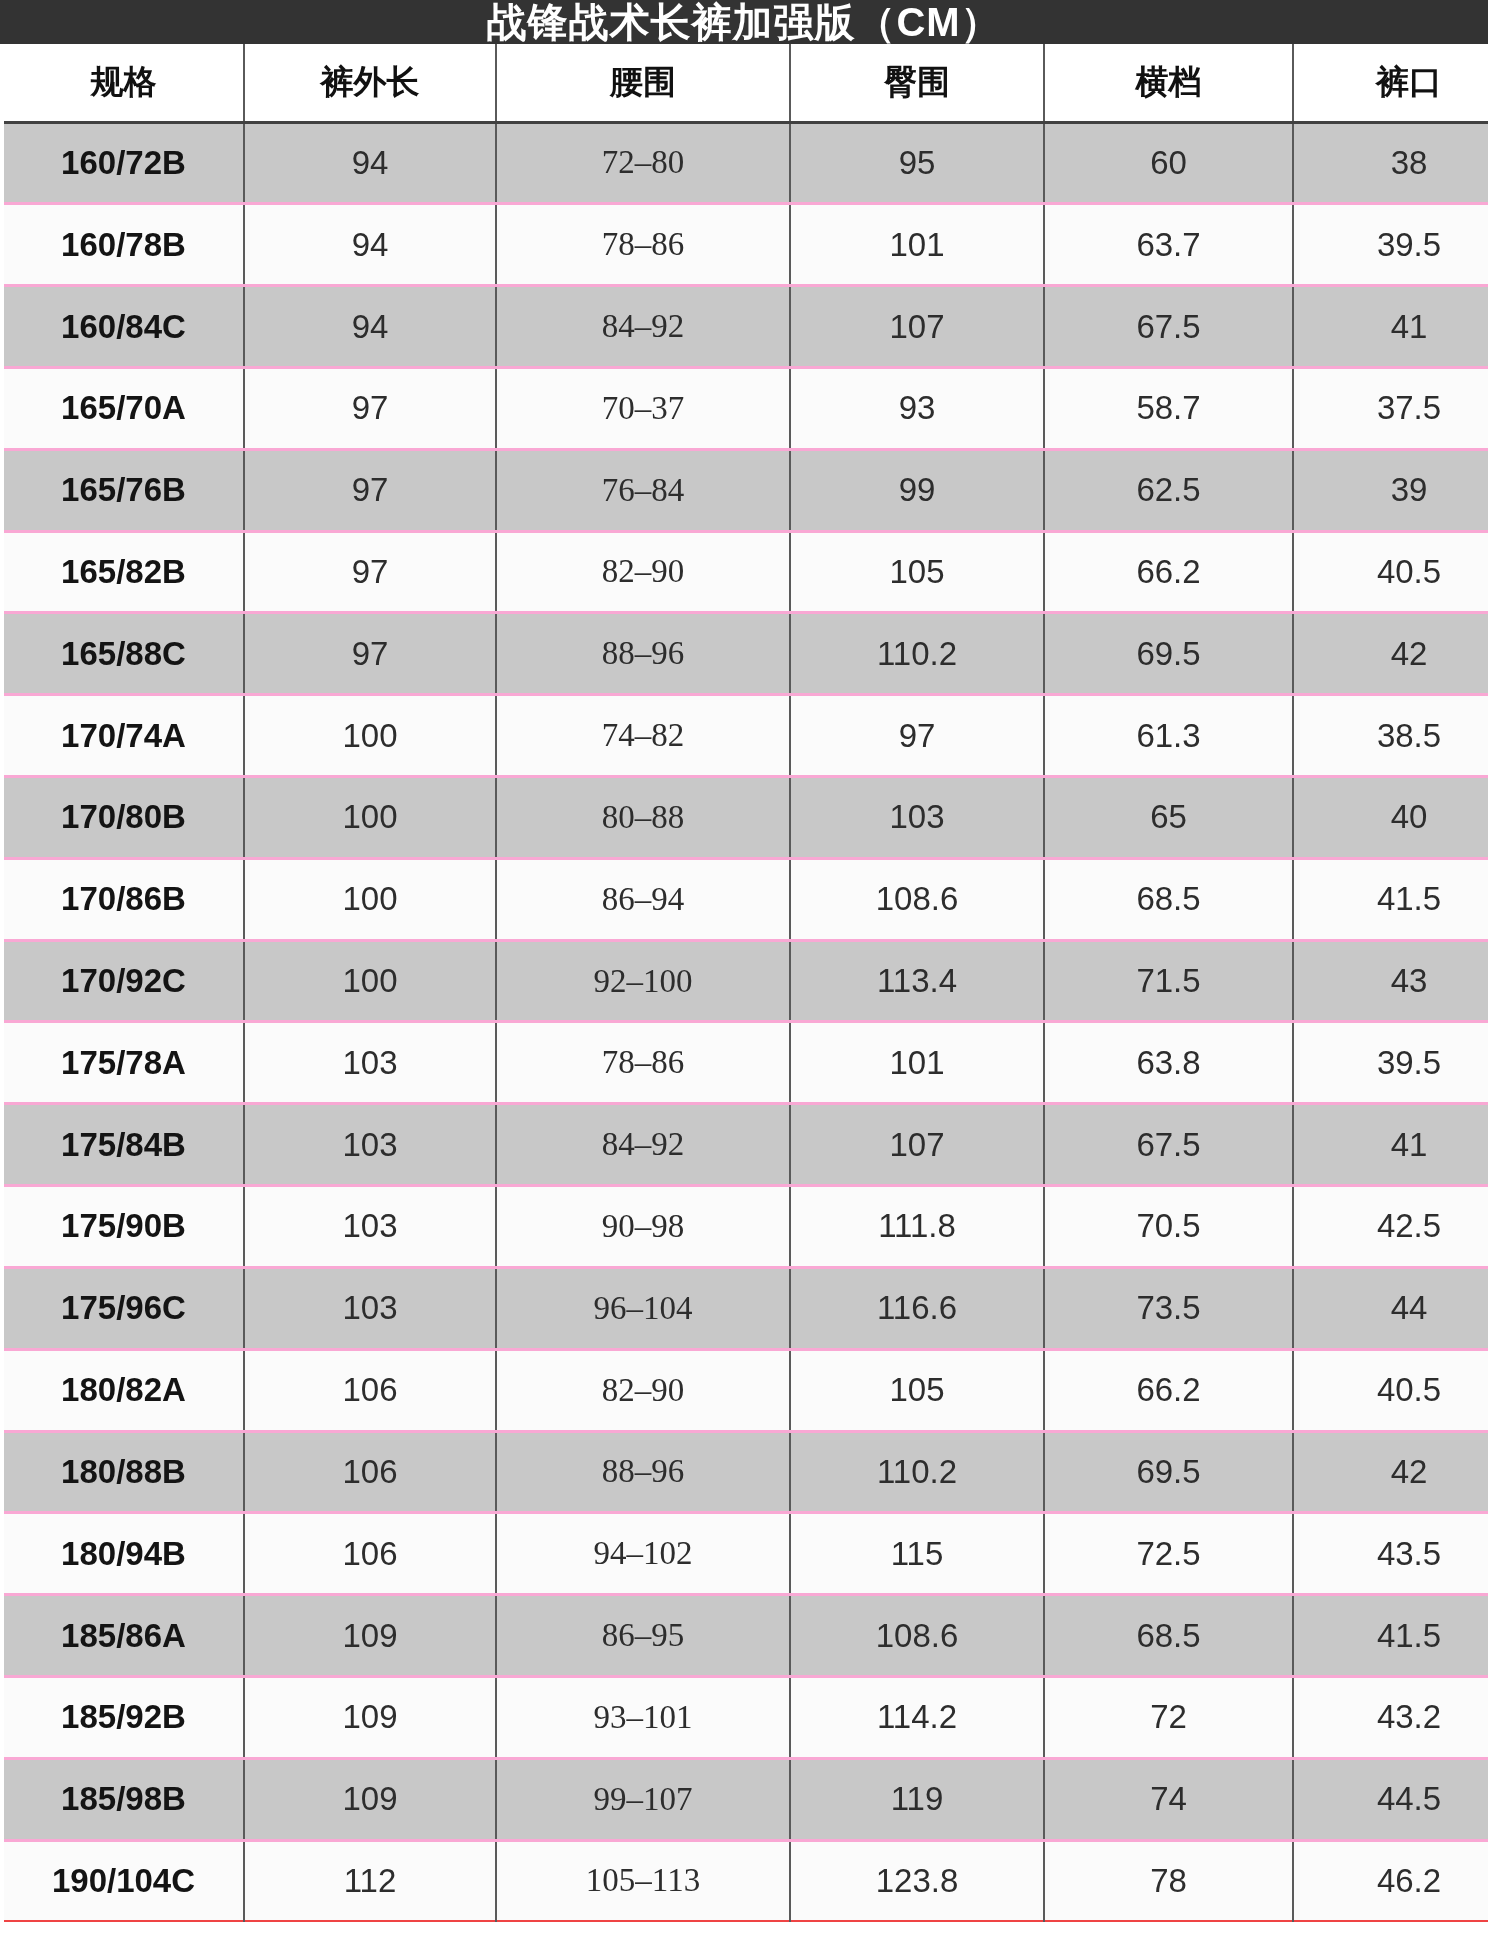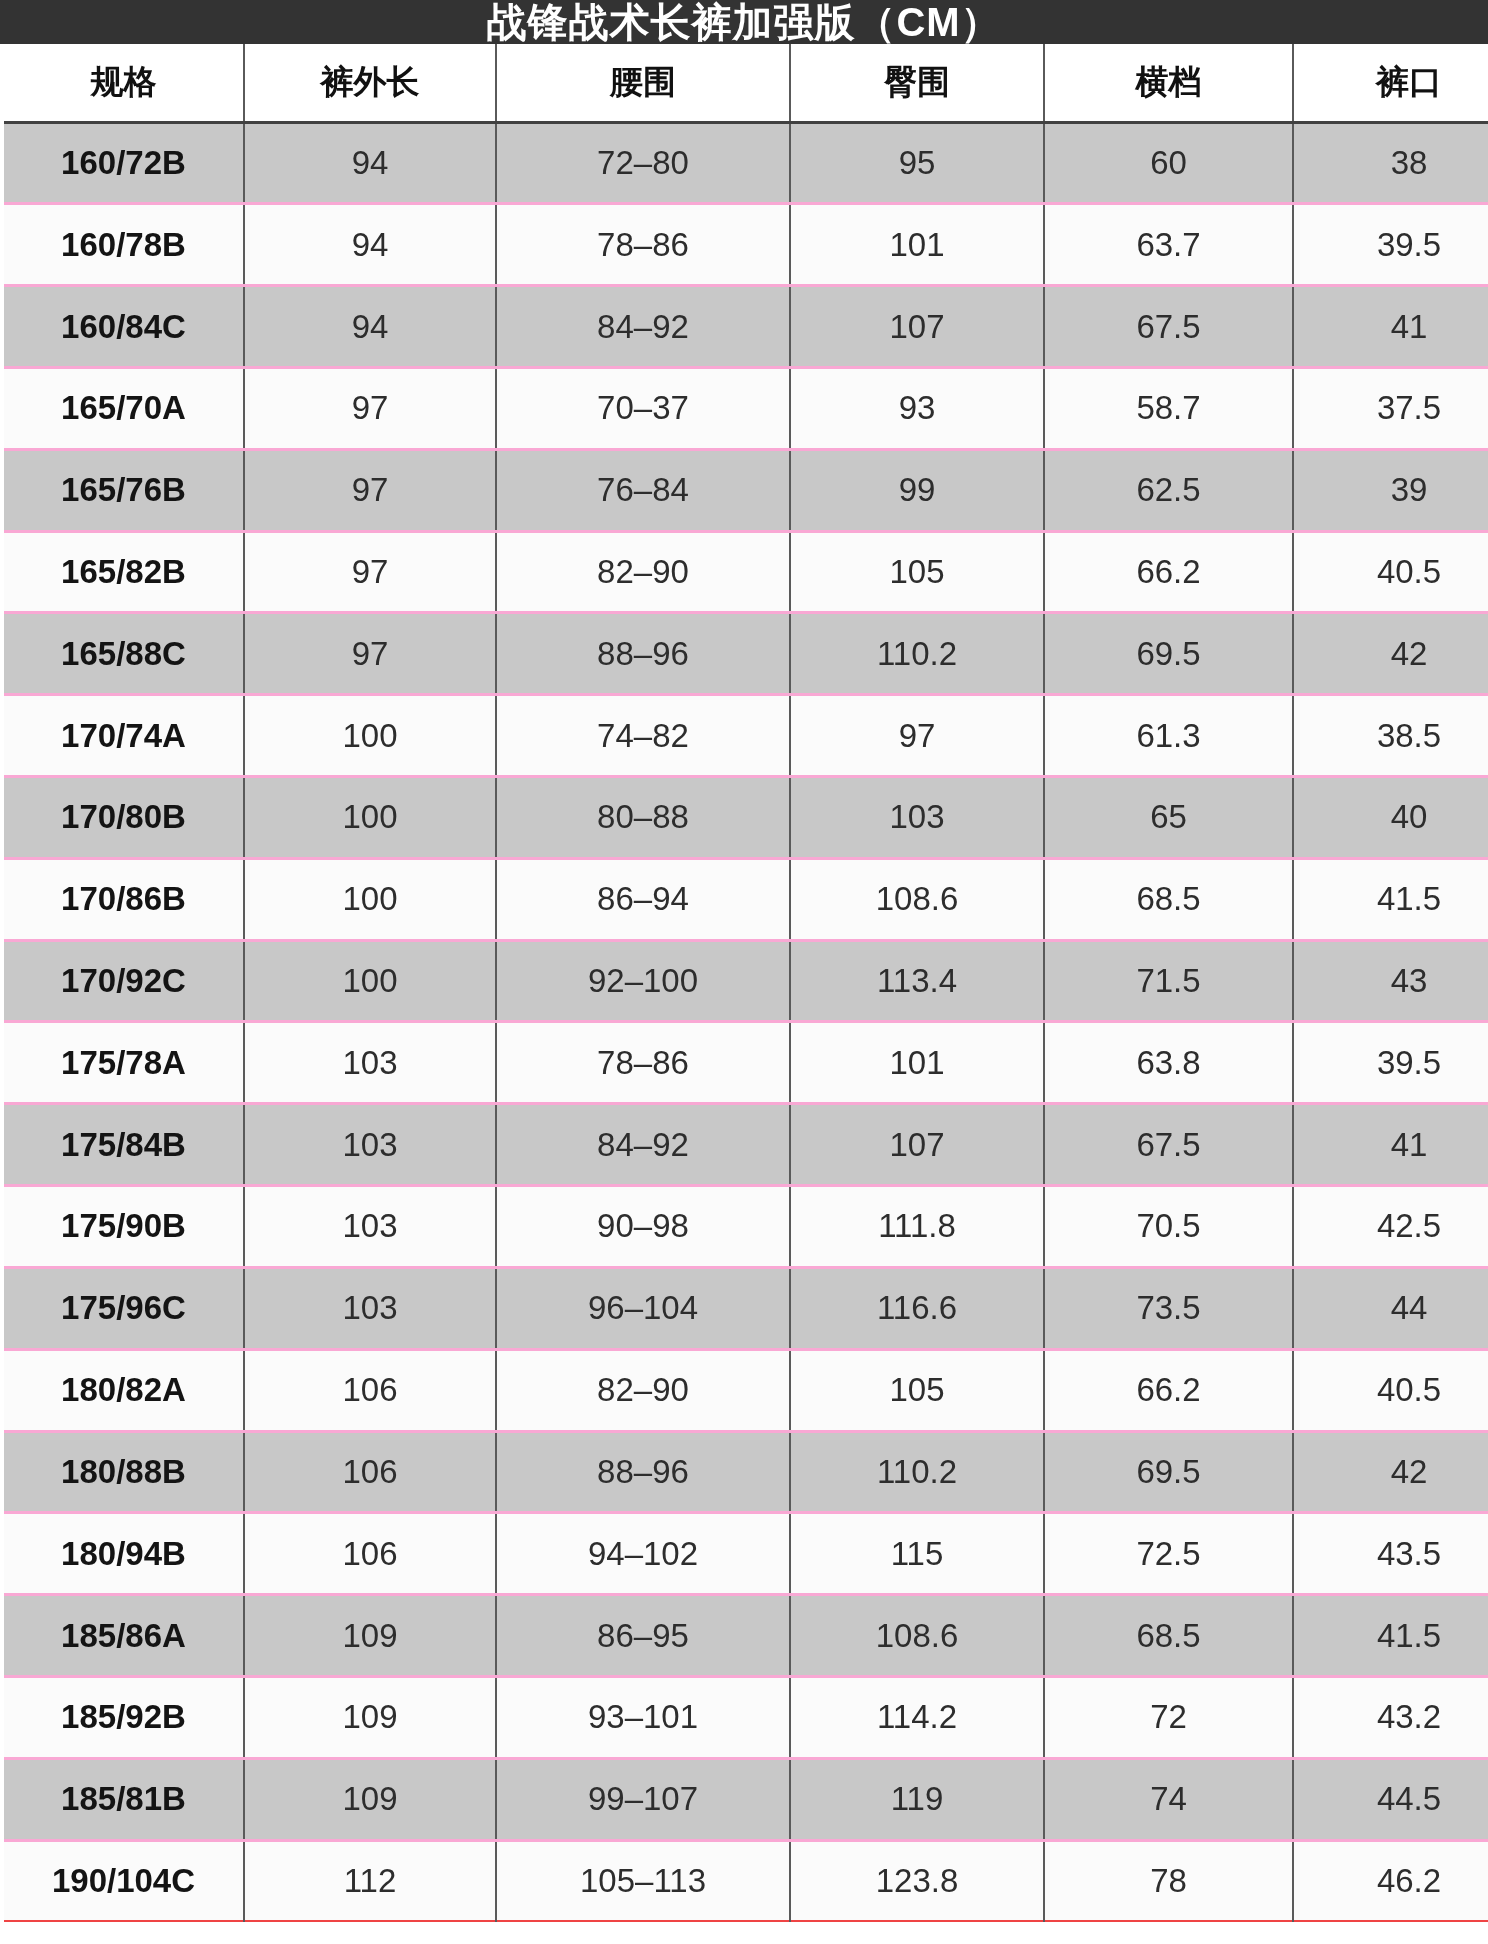--- a/index.html
+++ b/index.html
@@ -64,21 +64,21 @@
   .size-table tbody tr:nth-child(odd) td { background: #c8c8c8; }
   .size-table tbody tr:nth-child(even) td { background: #fbfbfb; }
   
   .size-table thead tr { border-bottom: 3px solid #414141; }
   .size-table tbody tr { border-bottom: 3px solid #f9a8d4; }
   .size-table tbody tr:last-child { border-bottom: 2px solid #ef4444; }
   .size-table th + th, .size-table td + td { border-left: 2px solid #5a5a5a; }
   
   .c0 { width: 240px; }
   .c1 { width: 252px; }
-  .c2 { width: 294px; }
+  .c2 { width: 294px; font-family: Liberation Serif, serif; }
   .c3 { width: 254px; }
   .c4 { width: 249px; }
   .c5 { width: 231px; }
 </style>
 </head>
 <body>
 
 <div class="page">
   <div class="title-bar">
     <span>战锋战术长裤加强版（CM）</span>
@@ -250,21 +250,21 @@
           </tr>
           <tr>
             <td class="c0 spec">185/92B</td>
             <td class="c1">109</td>
             <td class="c2">93–101</td>
             <td class="c3">114.2</td>
             <td class="c4">72</td>
             <td class="c5">43.2</td>
           </tr>
           <tr>
-            <td class="c0 spec">185/81B</td>
+            <td class="c0 spec">185/98B</td>
             <td class="c1">109</td>
             <td class="c2">99–107</td>
             <td class="c3">119</td>
             <td class="c4">74</td>
             <td class="c5">44.5</td>
           </tr>
           <tr>
             <td class="c0 spec">190/104C</td>
             <td class="c1">112</td>
             <td class="c2">105–113</td>

